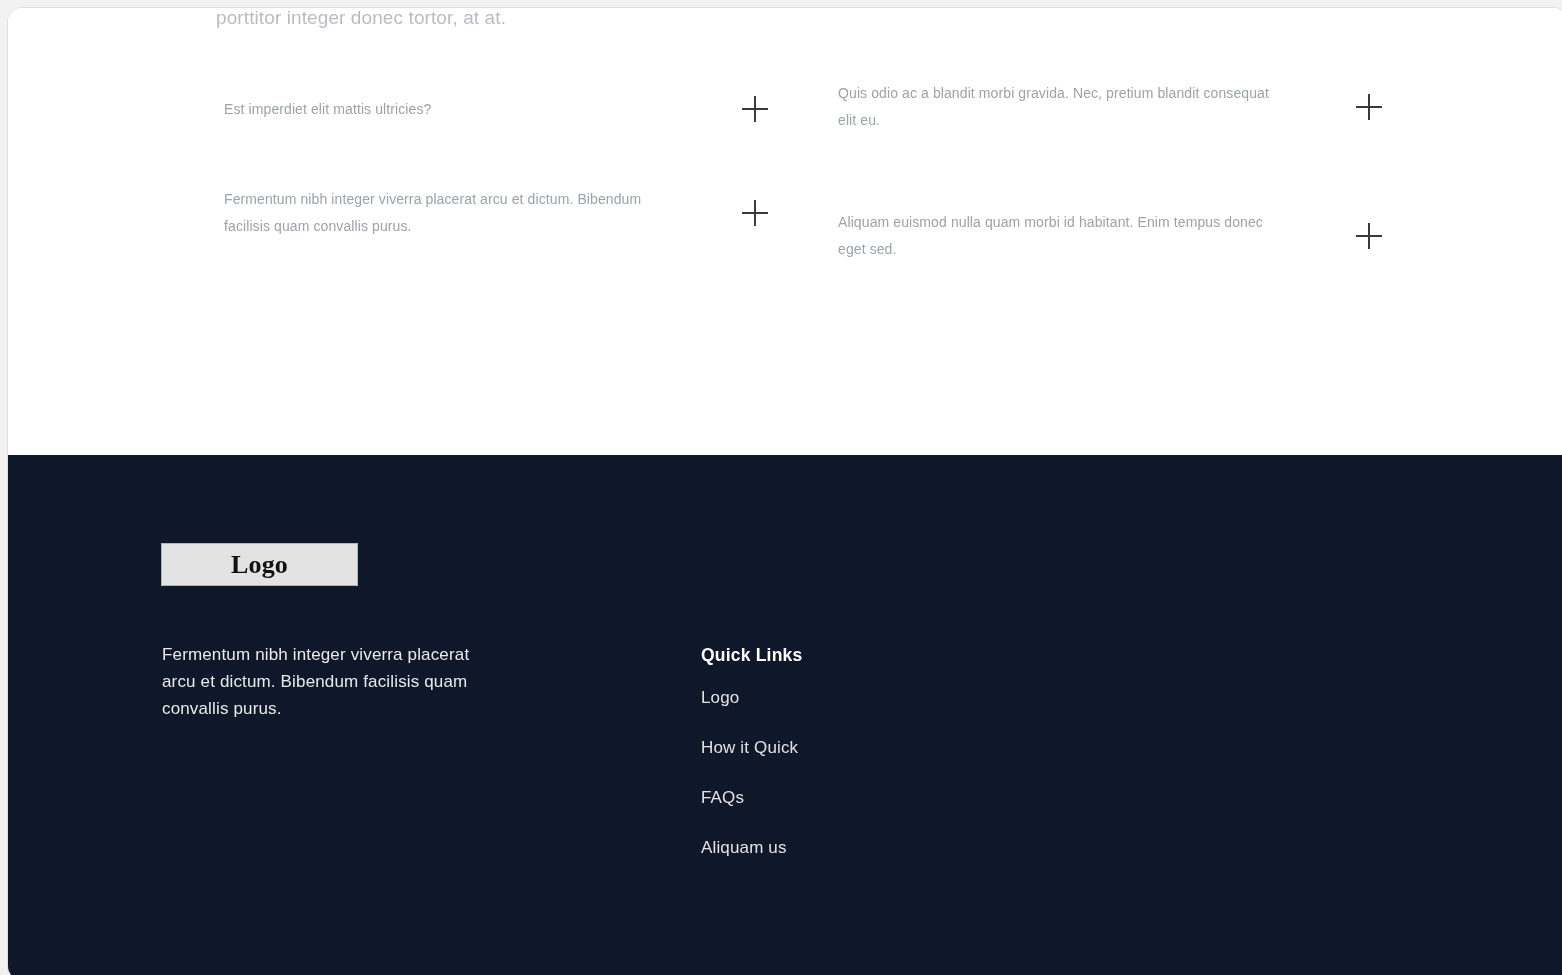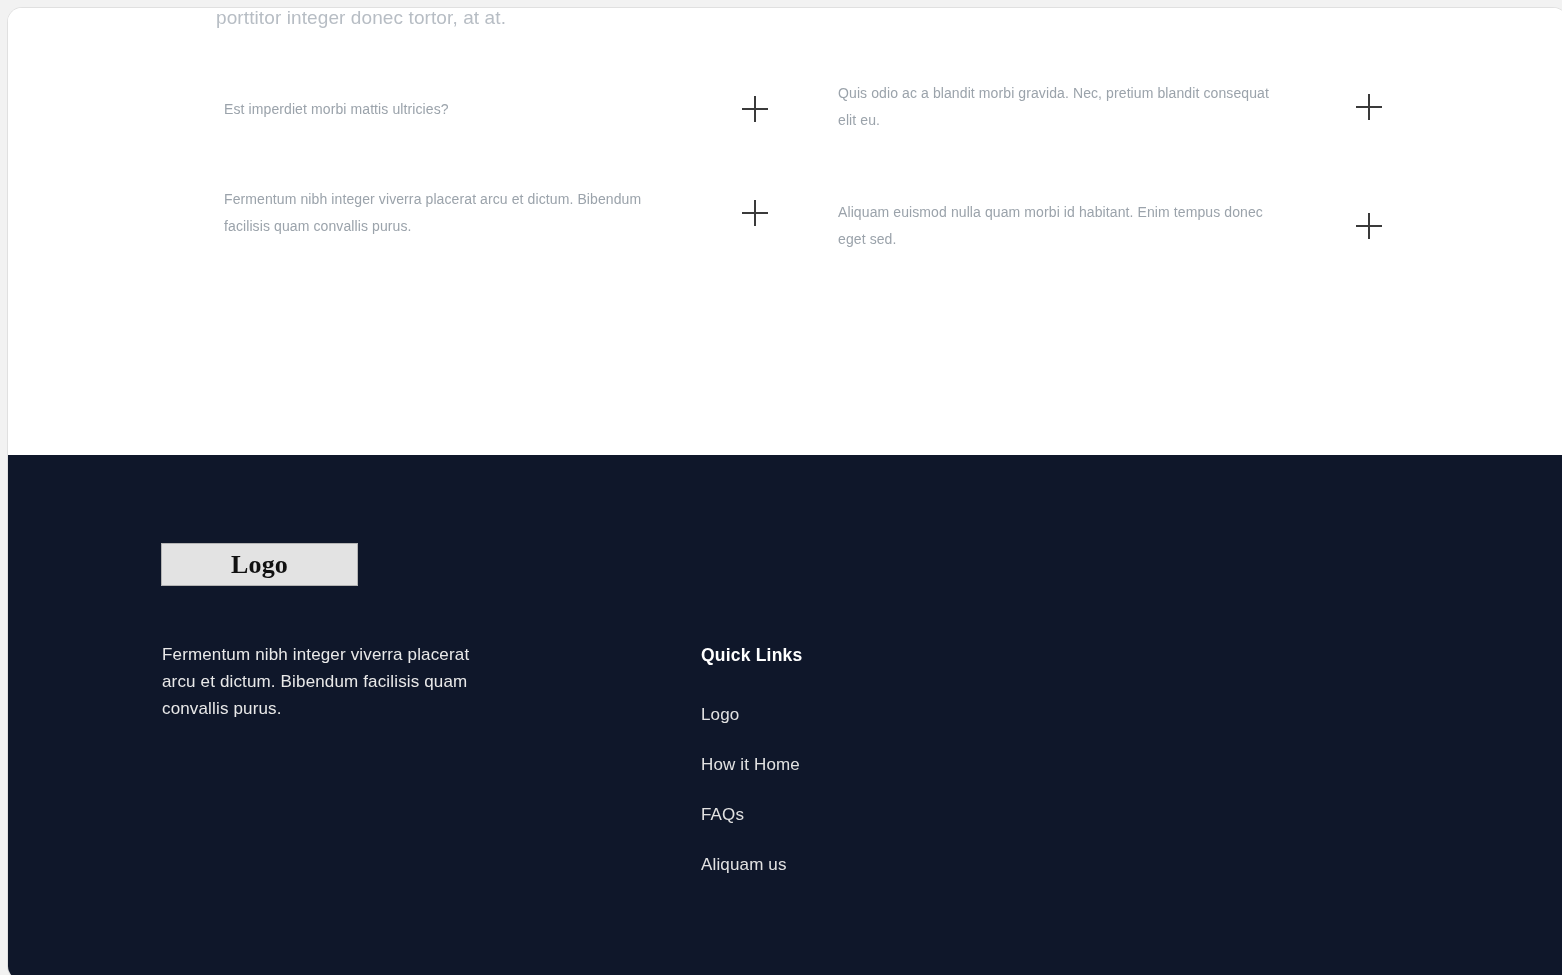--- a/index.html
+++ b/index.html
@@ -99,21 +99,21 @@
   }
   .faq-toggle::after {
     top: 0; left: 12px; height: 26px; width: 1.6px;
   }
 
   
   .faq-row-1 { position: absolute; top: 16px;  width: 100%; }
   .faq-row-2 { position: absolute; top: 115px; width: 100%; }
 
   .faq-col-right .faq-row-1 { top: 9px; }
-  .faq-col-right .faq-row-2 { top: 128px; }
+  .faq-col-right .faq-row-2 { top: 138px; }
 
   
   .footer {
     position: absolute;
     left: 0;
     top: 447px;
     width: 1559px;
     height: 580px;
     background: #0f172a;
     border-bottom-left-radius: 14px;
@@ -155,21 +155,21 @@
     left: 685px;
     top: 182px;
     width: 280px;
   }
 
   .quick-links-title {
     font-size: 17.5px;
     font-weight: bold;
     color: #ffffff;
     letter-spacing: 0.2px;
-    margin-bottom: 20px;
+    margin-bottom: 3px;
   }
 
   .quick-link {
     display: block;
     font-size: 17px;
     line-height: 42px;
     color: #e2e2e2;
     letter-spacing: 0.15px;
     text-decoration: none;
     cursor: pointer;
@@ -183,21 +183,21 @@
 
     <section class="faq-section">
 
       <div class="faq-teaser">porttitor integer donec tortor, at at.</div>
 
       <div class="faq-grid">
 
         <div class="faq-col-left">
 
           <div class="faq-item faq-row-1">
-            <div class="faq-q">Est imperdiet morbi mattis ultricies?</div>
+            <div class="faq-q">Est imperdiet elit mattis ultricies?</div>
             <div class="faq-toggle"></div>
           </div>
 
           <div class="faq-item faq-row-2">
             <div class="faq-q">Fermentum nibh integer viverra placerat arcu et dictum. Bibendum facilisis quam convallis purus.</div>
             <div class="faq-toggle"></div>
           </div>
 
         </div>
 
@@ -221,21 +221,21 @@
     <footer class="footer">
 
       <div class="footer-logo">Logo</div>
 
       <div class="footer-about">Fermentum nibh integer viverra placerat arcu et dictum. Bibendum facilisis quam convallis purus.</div>
 
       <div class="quick-links">
         <div class="quick-links-title">Quick Links</div>
 
         <a class="quick-link" href="#">Logo</a>
-        <a class="quick-link" href="#">How it Home</a>
+        <a class="quick-link" href="#">How it Quick</a>
         <a class="quick-link" href="#">FAQs</a>
         <a class="quick-link" href="#">Aliquam us</a>
       </div>
 
     </footer>
 
   </div>
 </div>
 
 </body></html>

